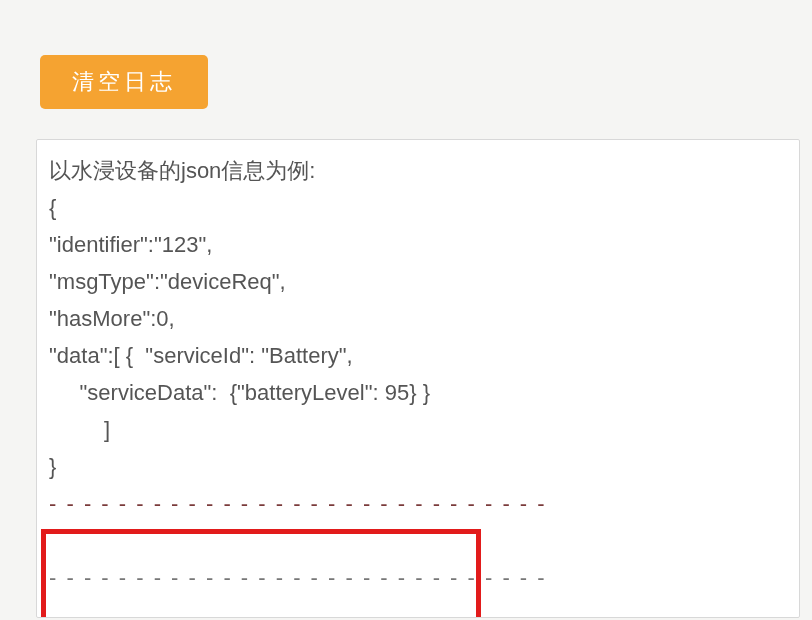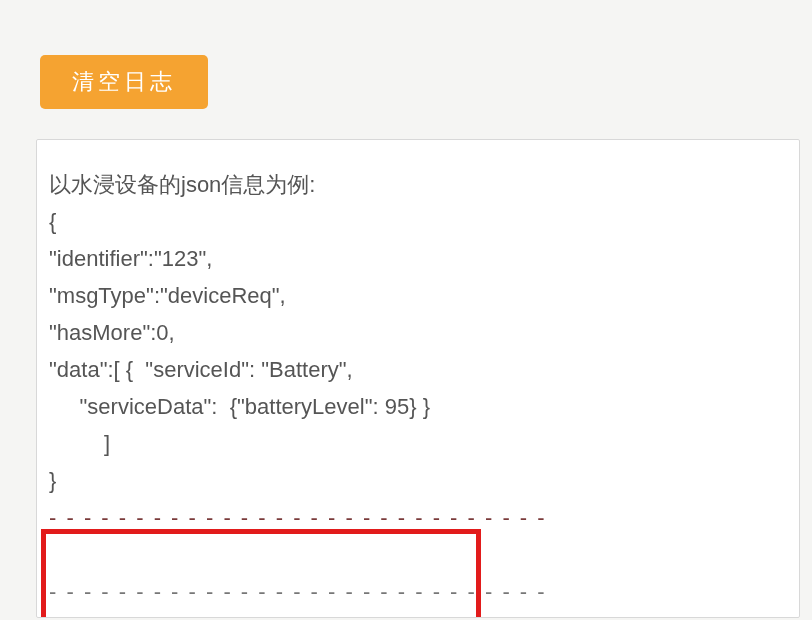--- a/index.html
+++ b/index.html
@@ -33,21 +33,21 @@
       font-size: 22px;
       cursor: pointer;
       letter-spacing: 4px;
       font-family: inherit;
     }
     .log-panel {
       background: #ffffff;
       border: 1px solid #d8d8d8;
       border-radius: 2px;
       flex: 1;
-      padding: 24px 8px;
+      padding: 10px 8px;
       font-size: 22px;
       color: #555;
       line-height: 1.5;
       overflow: hidden;
       position: relative;
       filter: blur(0.6px);
     }
     .log-line {
       white-space: pre;
       font-family: inherit;

